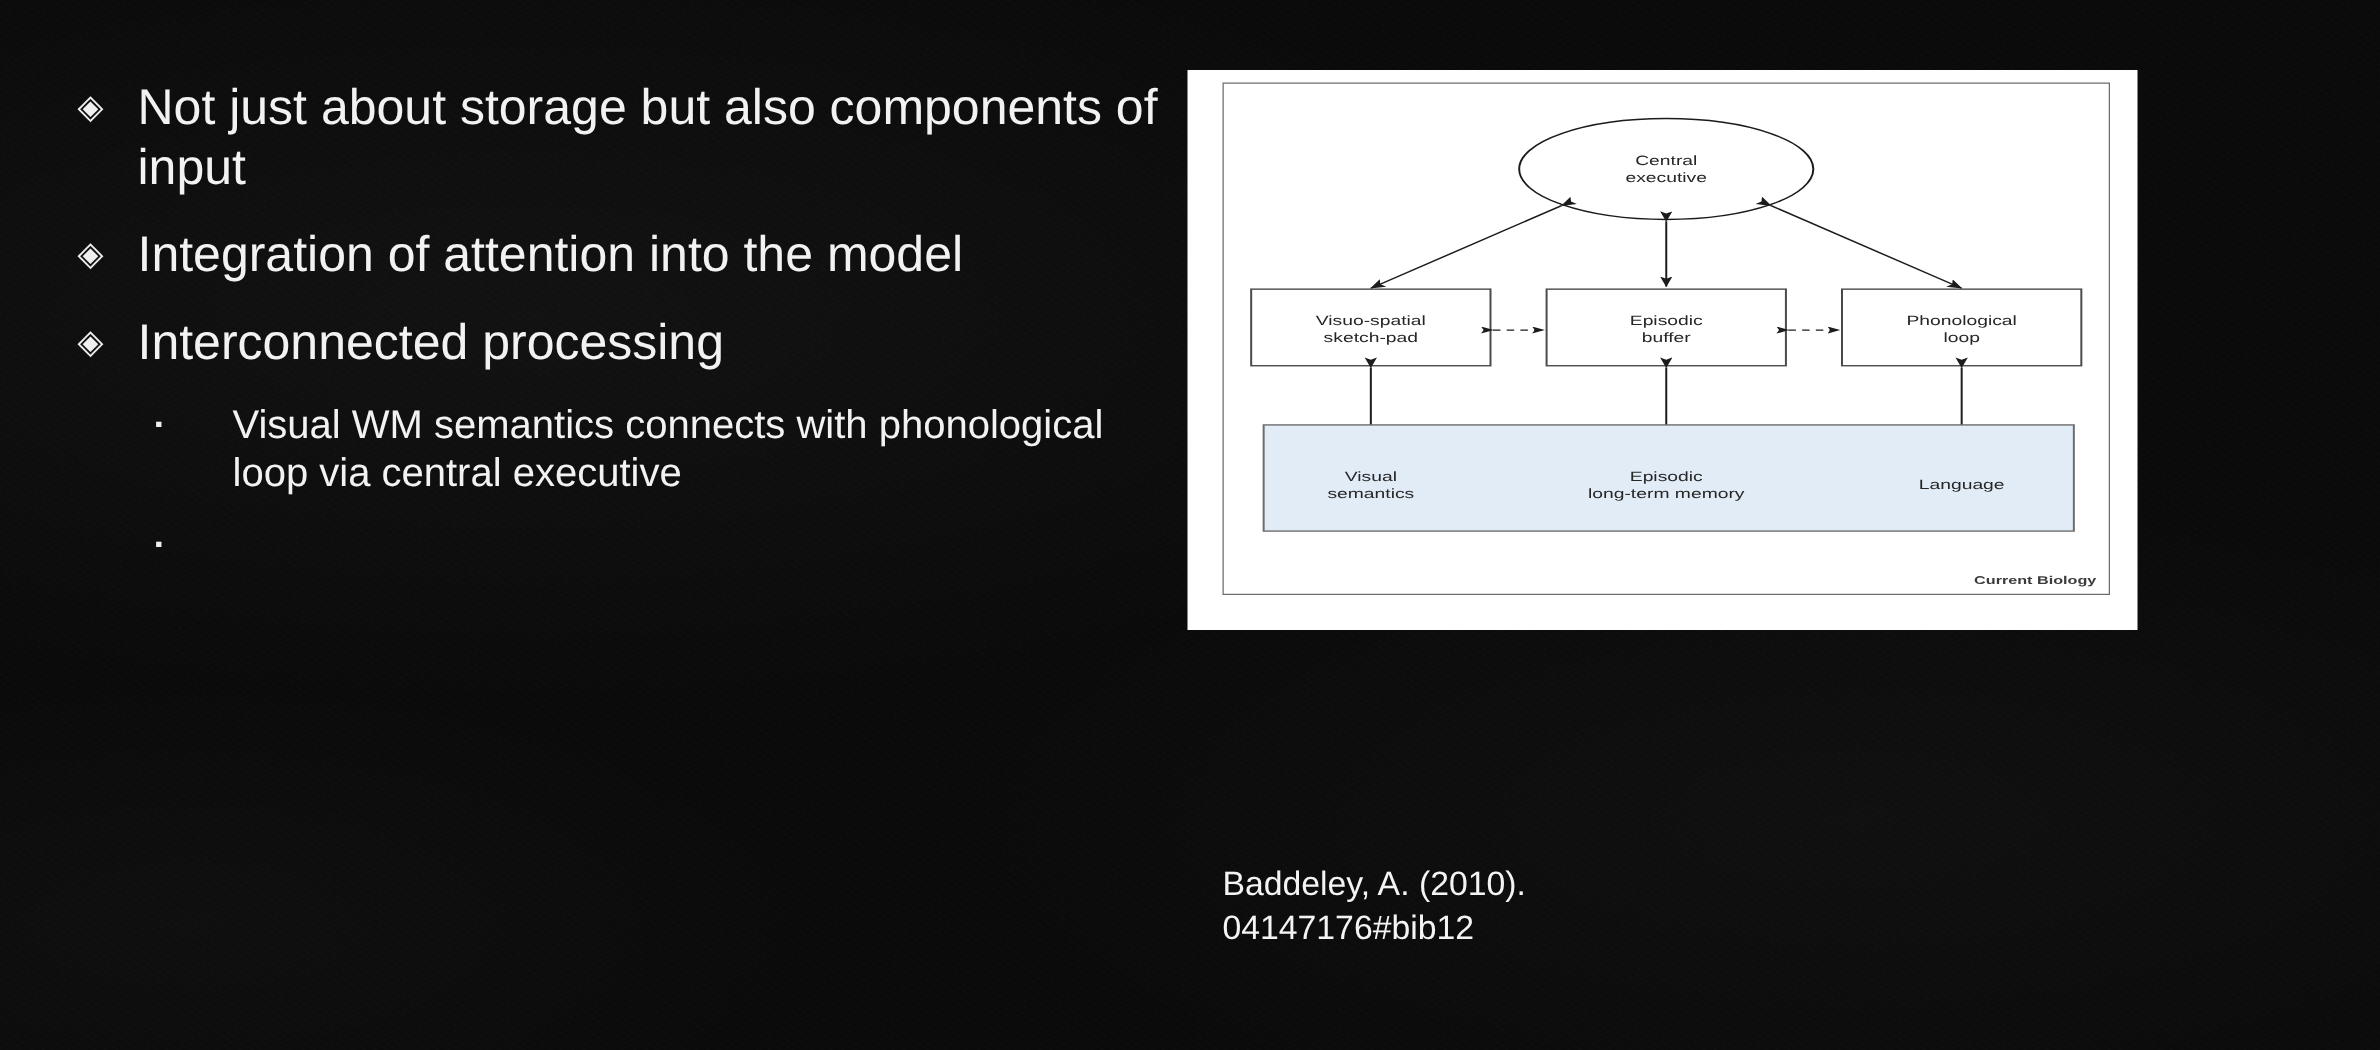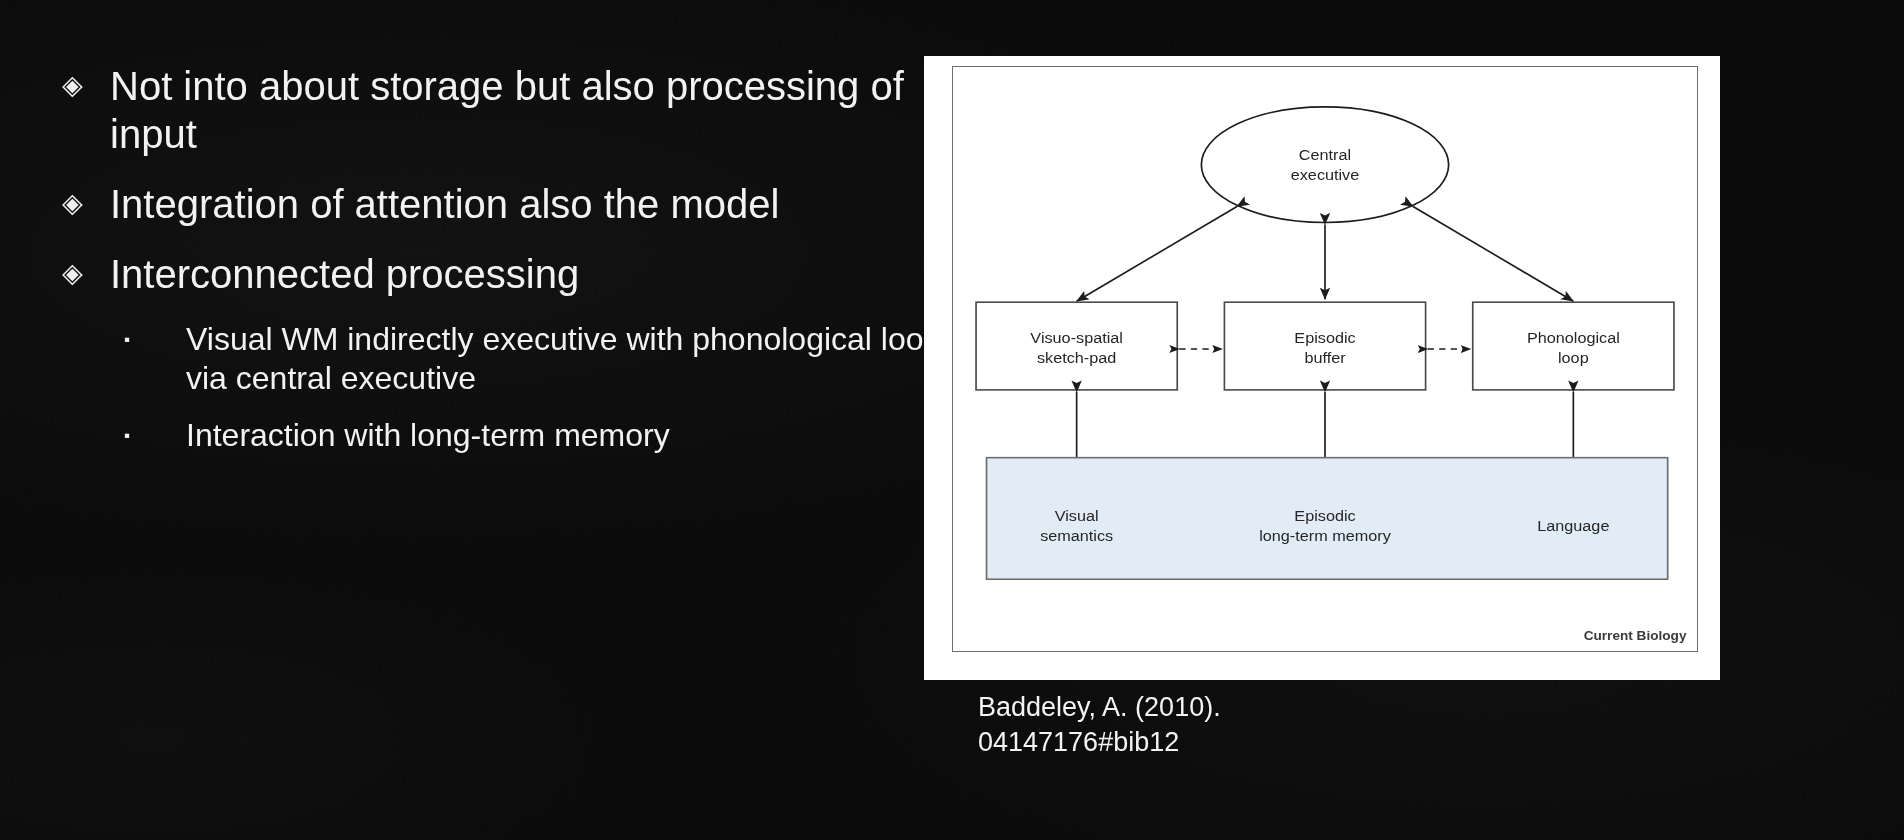--- a/index.html
+++ b/index.html
@@ -77,26 +77,25 @@
   .marker-s {
     width: 62px;
     font-size: 17px;
     line-height: 2.4;
   }
   .btext { flex: 1 1 auto; }
 
   
   #figure-card {
     position: absolute;
-    left: 924px;
+    left: 950px;
     top: 56px;
     width: 760px;
-    height: 624px;
+    height: 448px;
     background: #ffffff;
-    padding-left: 36px;
   }
   #figure-inner {
     position: absolute;
     left: 28px;
     top: 10px;
     right: 22px;
     bottom: 28px;
     border: 1.5px solid #6d6d6d;
     background: #fff;
   }
@@ -135,41 +134,40 @@
 </head>
 <body>
 
 <div id="slide">
   <div id="grain"></div>
 
   <div id="bullets">
 
     <div class="bullet-row lvl1">
       <span class="marker marker-d">◈</span>
-      <span class="btext">Not into about storage but also processing of input</span>
+      <span class="btext">Not just about storage but also components of input</span>
     </div>
 
     <div class="bullet-row lvl1">
       <span class="marker marker-d">◈</span>
-      <span class="btext">Integration of attention also the model</span>
+      <span class="btext">Integration of attention into the model</span>
     </div>
 
     <div class="bullet-row lvl1">
       <span class="marker marker-d">◈</span>
       <span class="btext">Interconnected processing</span>
     </div>
 
     <div class="bullet-row lvl2">
       <span class="marker marker-s">▪</span>
-      <span class="btext">Visual WM indirectly executive with phonological loop via central executive</span>
+      <span class="btext">Visual WM semantics connects with phonological loop via central executive</span>
     </div>
 
     <div class="bullet-row lvl2">
       <span class="marker marker-s">▪</span>
-      <span class="btext">Interaction with long-term memory</span>
     </div>
 
   </div>
 
   <div id="figure-card">
     <div id="figure-inner">
       <div id="diagram">
         <svg viewBox="0 0 710 586" preserveAspectRatio="none">
           <defs>
             <marker id="ah" markerWidth="9" markerHeight="9" refX="7.2" refY="3.1" orient="auto" markerUnits="strokeWidth">

